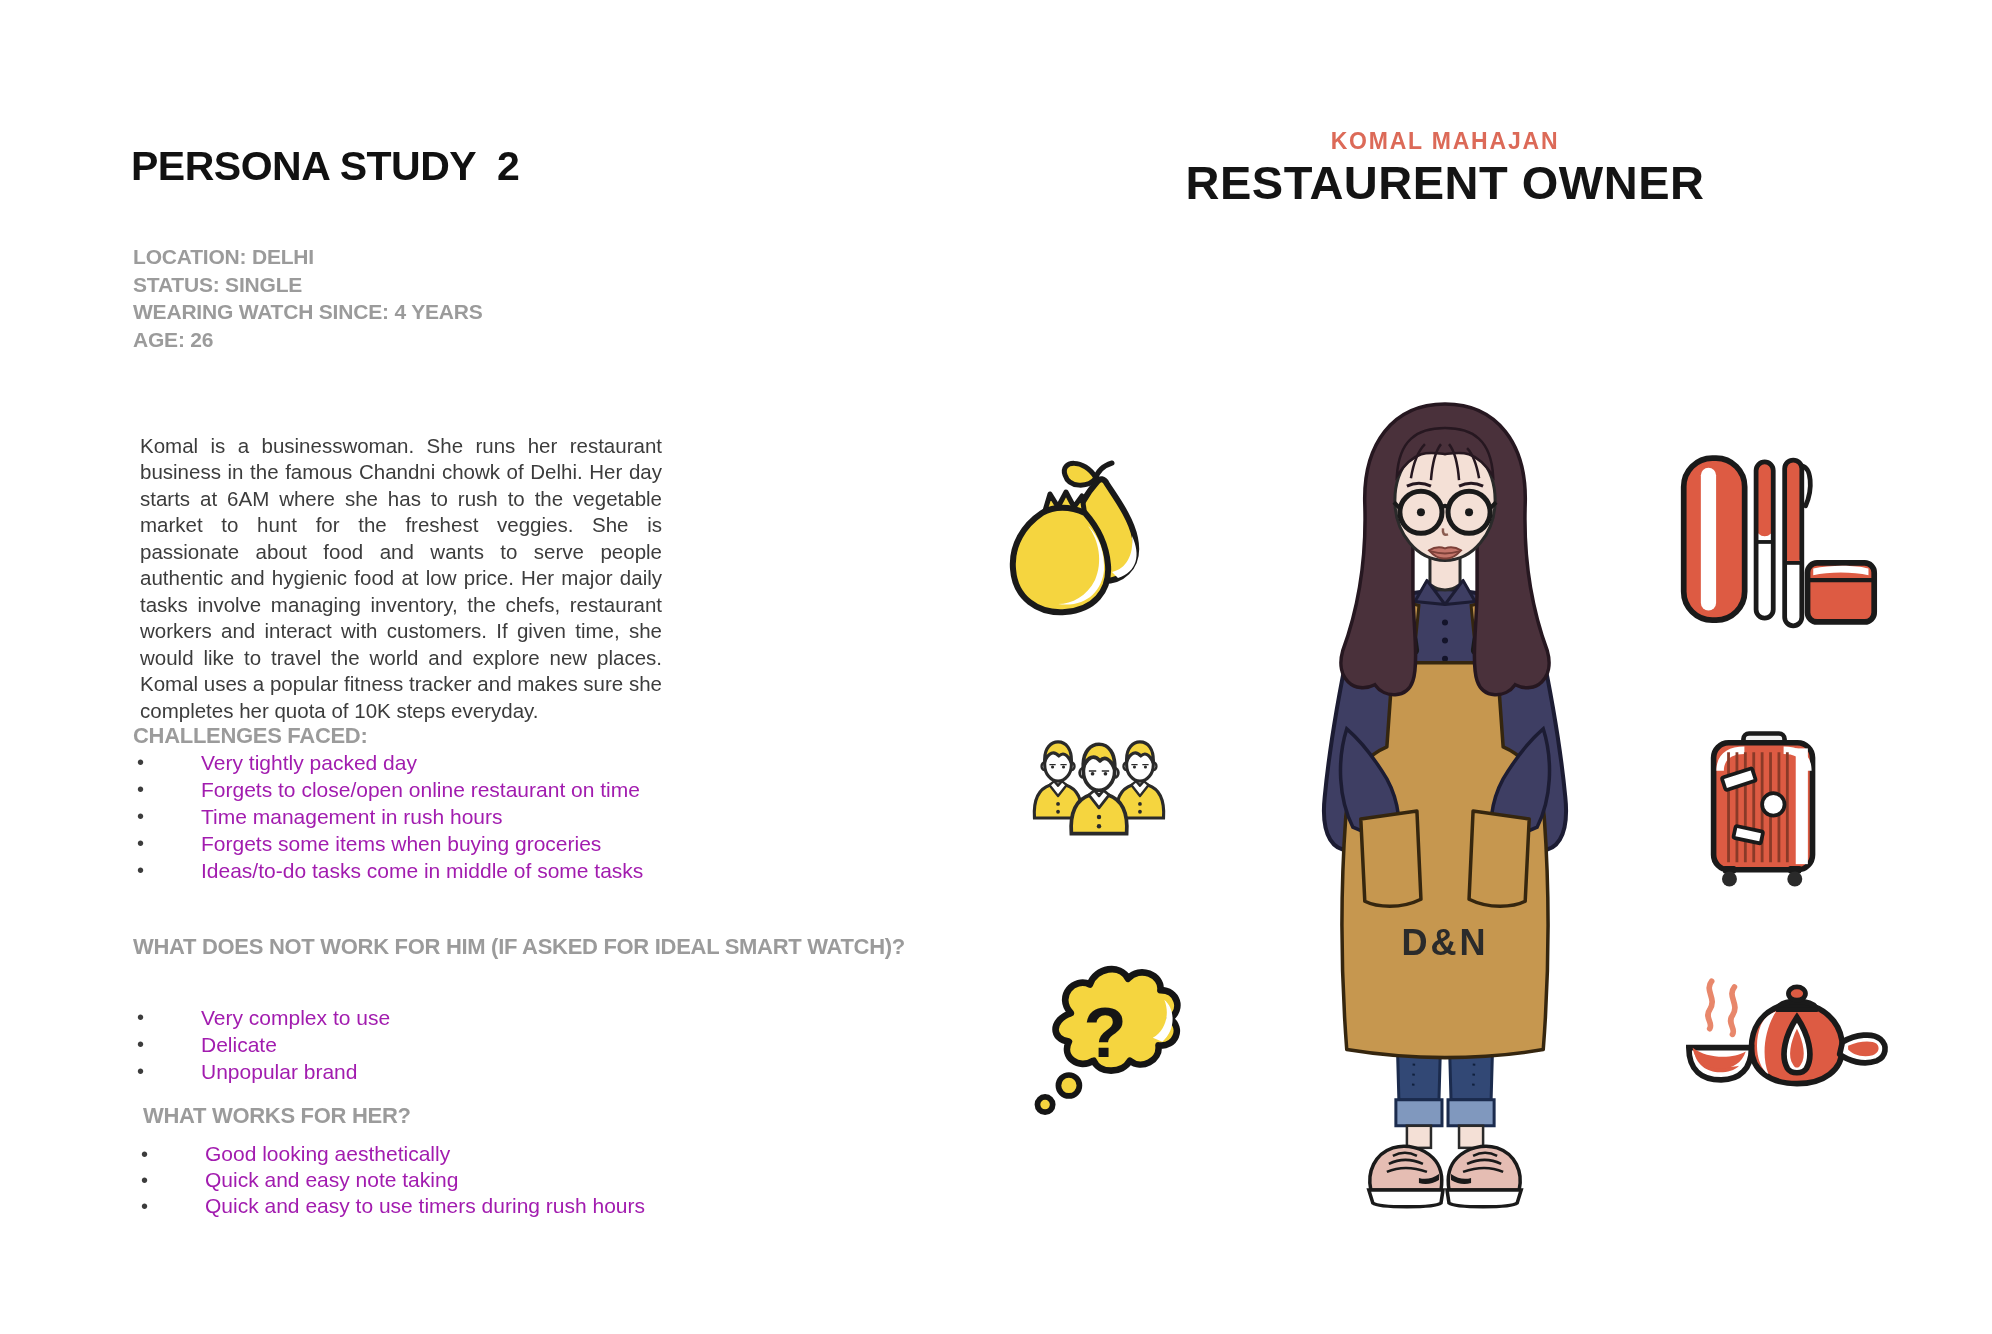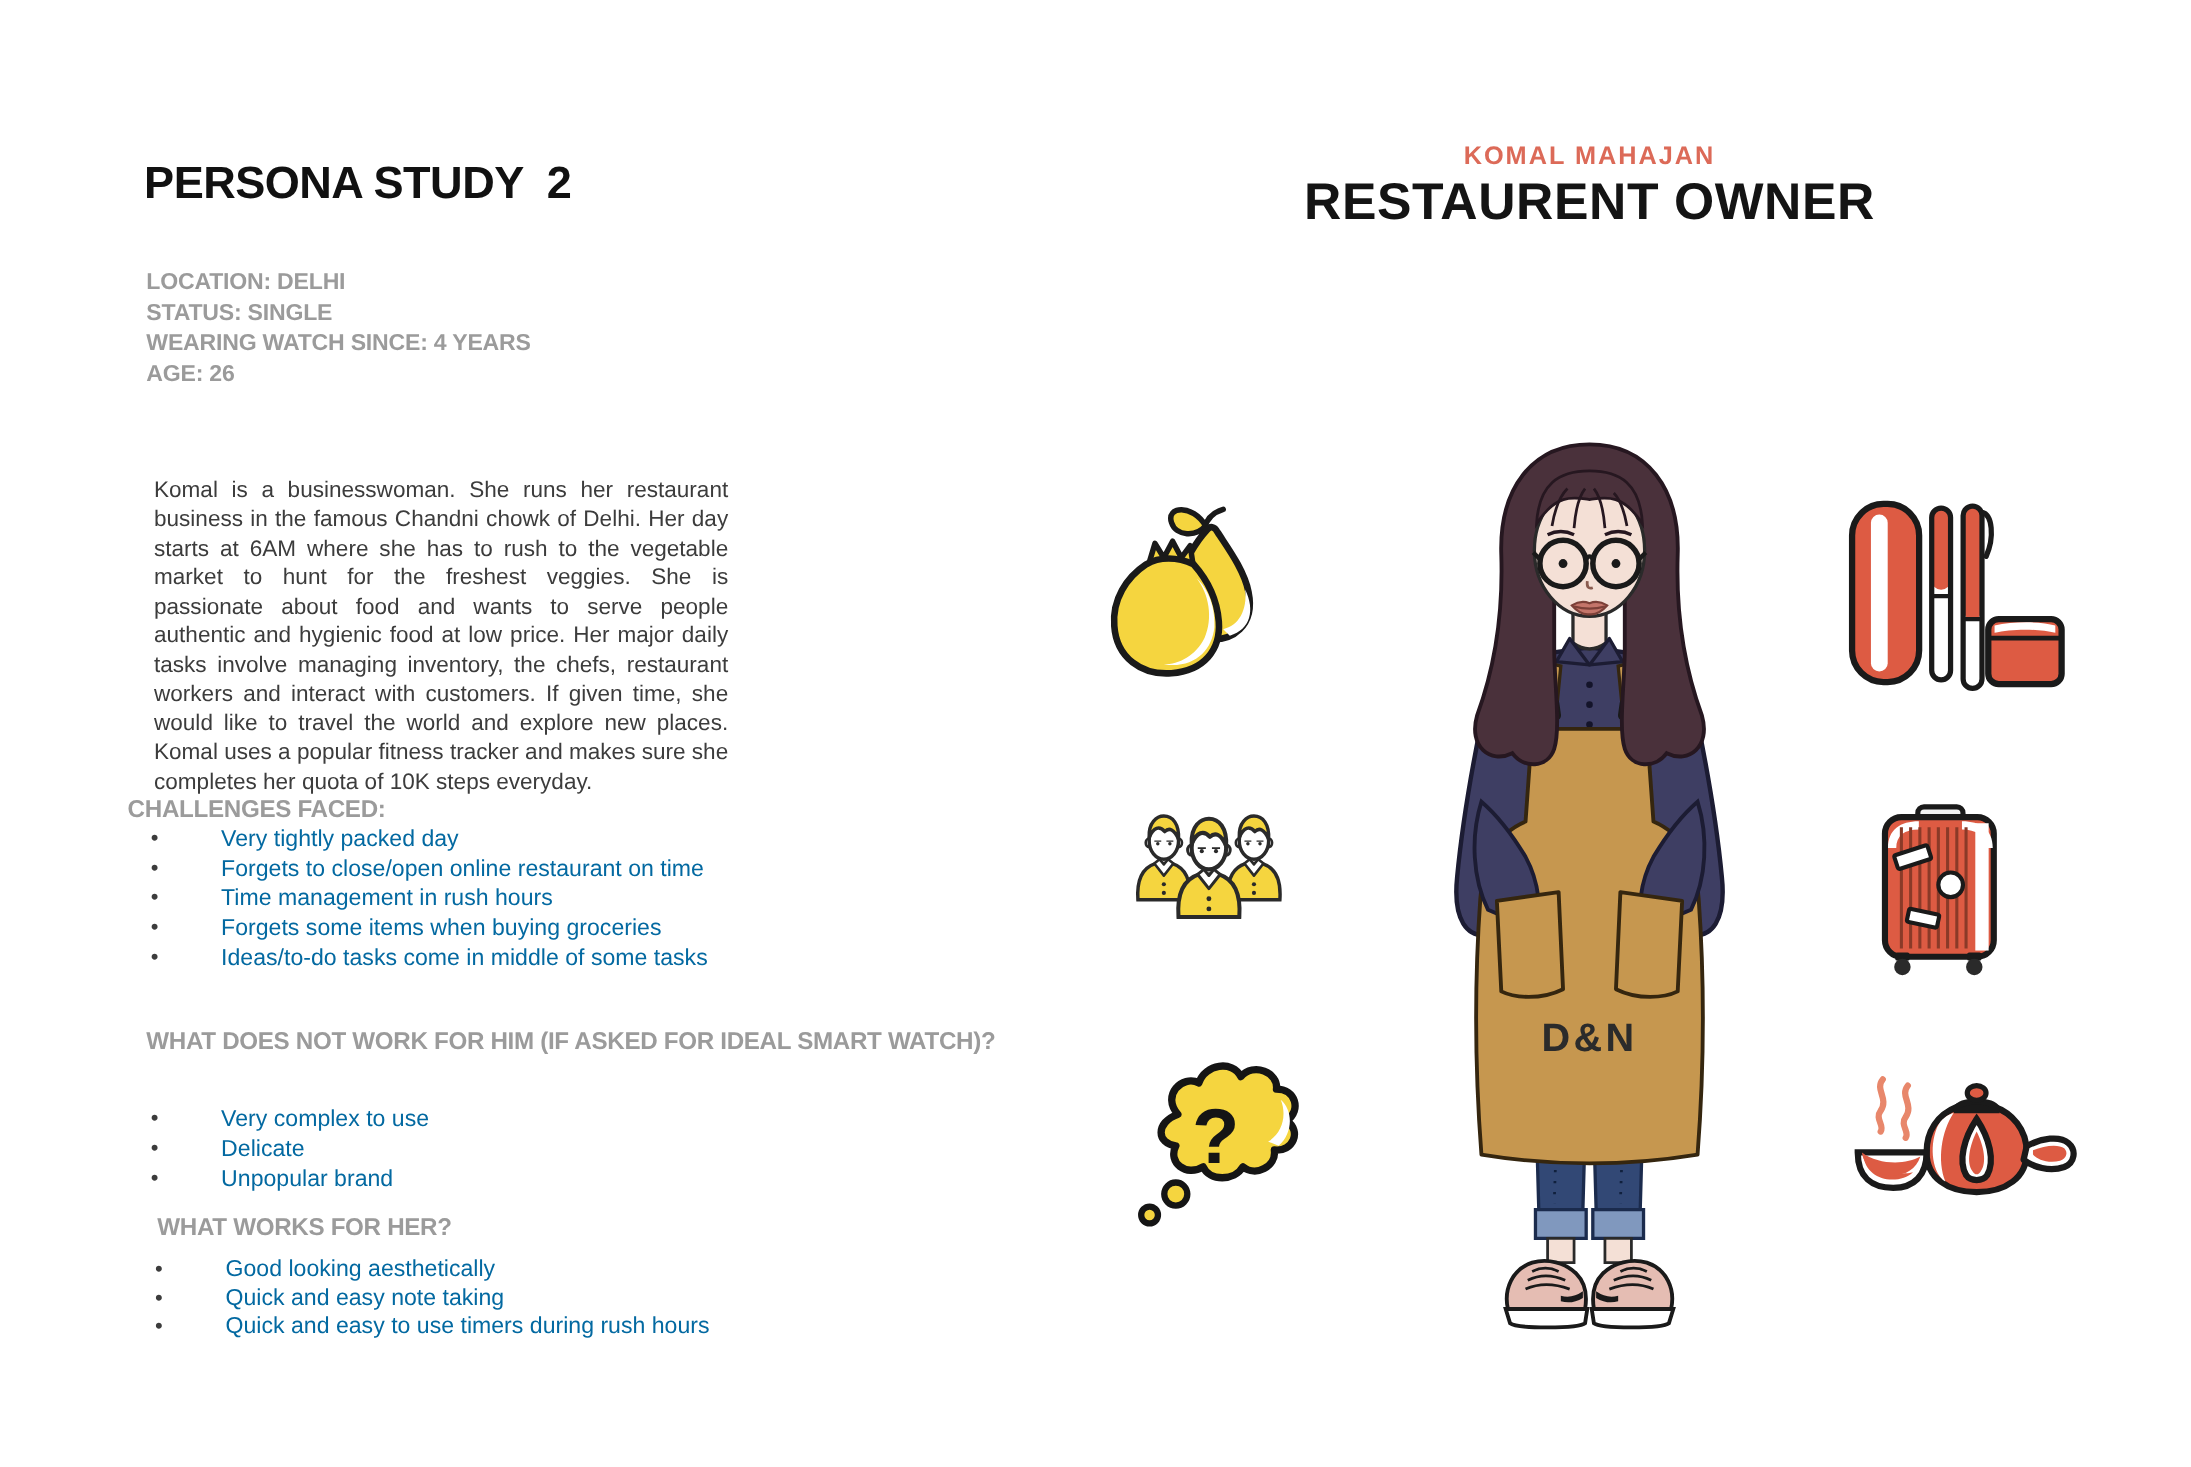--- a/index.html
+++ b/index.html
@@ -8,25 +8,25 @@
   .abs{position:absolute;}
 
   .page-title{left:131px;top:116px;font-size:41px;font-weight:700;color:#111;
               letter-spacing:-0.5px;white-space:pre;}
   .meta{left:133px;top:243px;font-size:21px;font-weight:700;color:#9b9b9b;
         line-height:27.5px;letter-spacing:-0.2px;}
   .bio{left:140px;top:412px;width:522px;font-size:20.5px;line-height:26.5px;
        color:#3c3c3c;text-align:justify;}
 
   .sec-heading{font-size:22px;font-weight:700;color:#9b9b9b;letter-spacing:-0.3px;}
-  #sec0h{left:116px;top:705px;}
+  #sec0h{left:133px;top:705px;}
   #sec1h{left:133px;top:916px;text-align:right;}
   #sec2h{left:143px;top:1085px;}
 
-  ul.blist{list-style:none;margin:0;padding:0;font-size:21px;color:#0369a1;line-height:27px;}
+  ul.blist{list-style:none;margin:0;padding:0;font-size:21px;color:#a21caf;line-height:27px;}
   li.bitem{position:relative;padding-left:66px;}
   li.bitem::before{content:"\2022";position:absolute;left:2px;font-size:20px;color:#3c3c3c;}
   #list0{left:135px;top:749px;}
   #list1{left:135px;top:1004px;}
   #list2{left:139px;top:1141px;line-height:26px;}
 
   .persona-header{left:1150px;top:128px;width:590px;text-align:center;}
   .persona-name{font-size:23px;font-weight:700;color:#DC6A58;letter-spacing:1.8px;}
   .persona-role{margin-top:0;font-size:47px;font-weight:700;color:#141414;letter-spacing:0.5px;}
 

